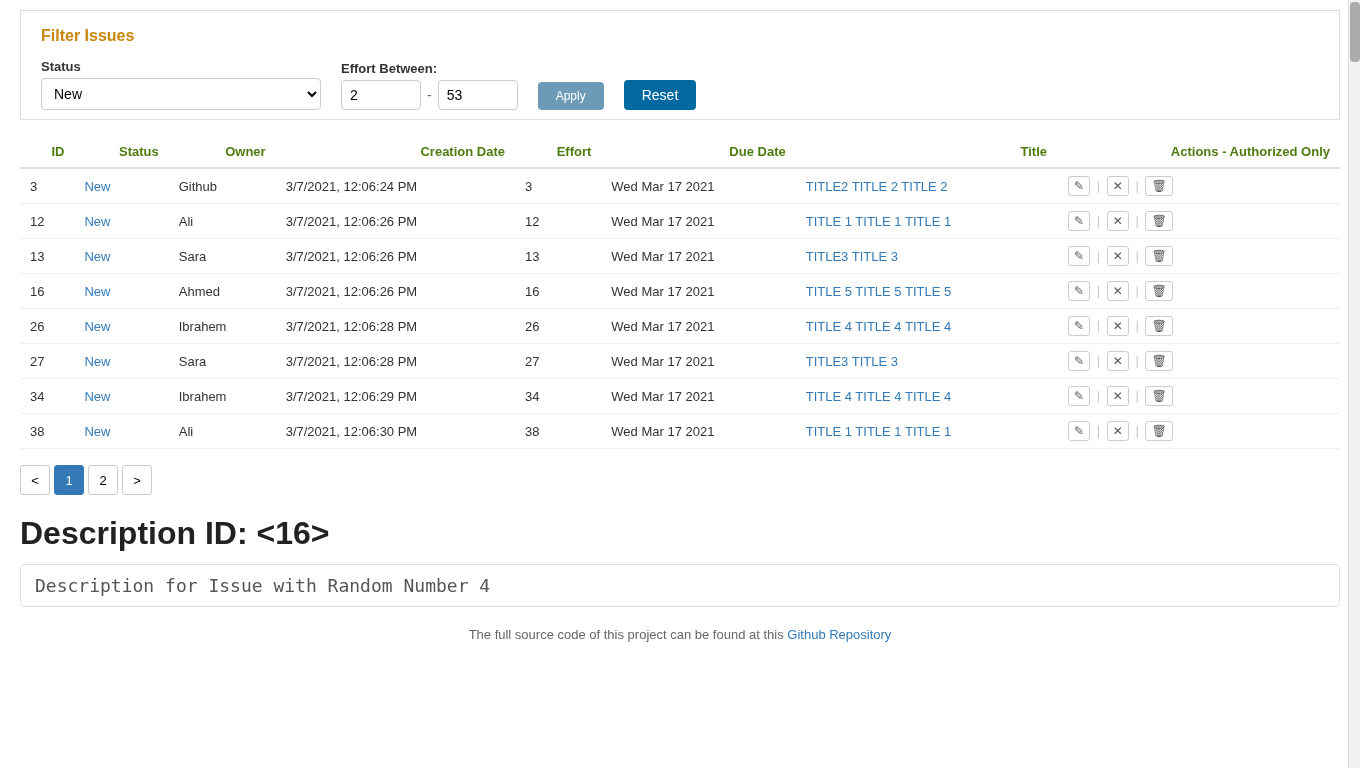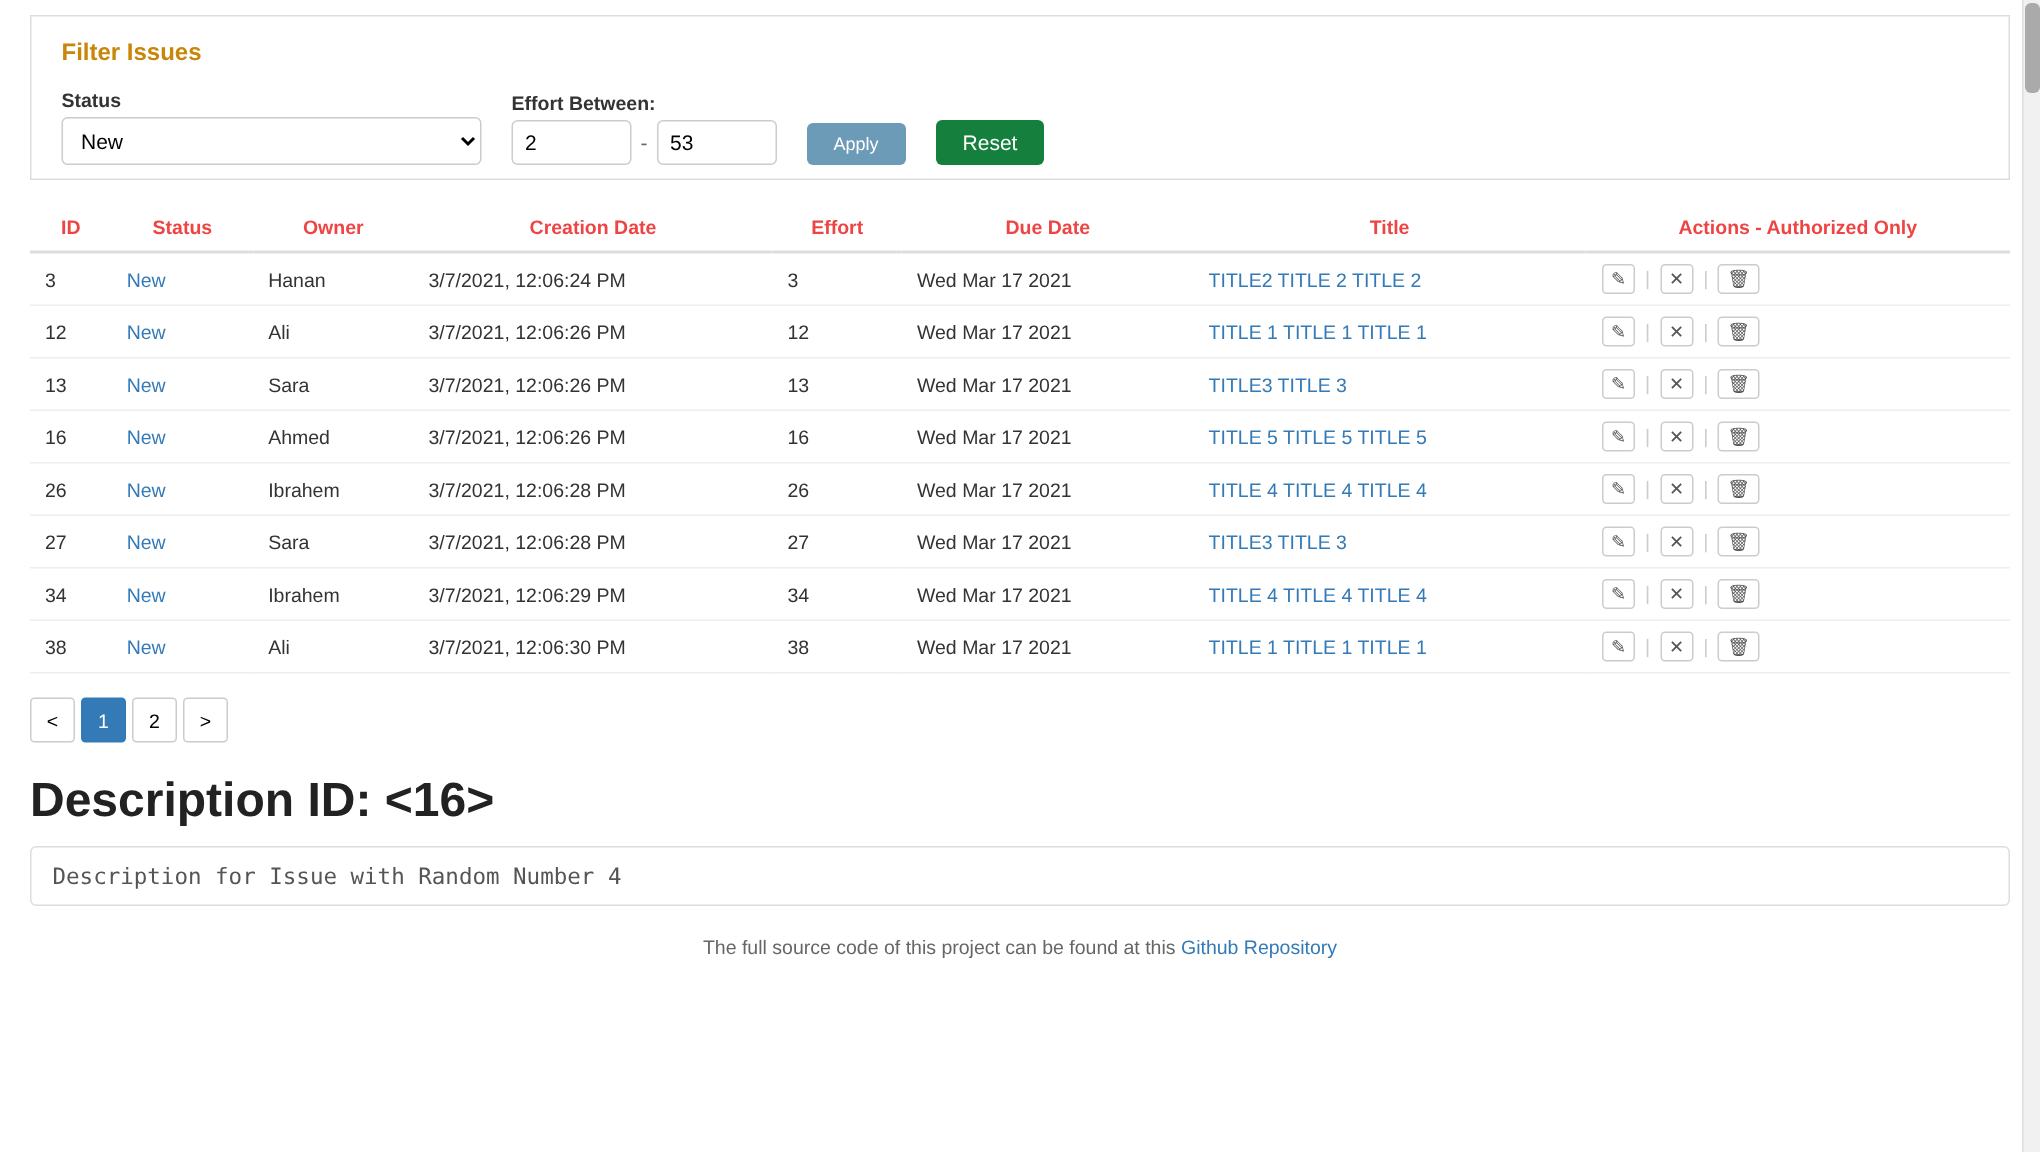--- a/index.html
+++ b/index.html
@@ -71,21 +71,21 @@
       background: #6c9bb8;
       color: #fff;
       border: none;
       border-radius: 4px;
       cursor: pointer;
       font-size: 12px;
     }
 
     .btn-reset {
       padding: 7px 18px;
-      background: #15803d;
+      background: #0369a1;
       color: #fff;
       border: none;
       border-radius: 4px;
       cursor: pointer;
       font-size: 14px;
     }
 
     .table-section {
       margin: 16px 20px;
     }
@@ -94,24 +94,24 @@
       width: 100%;
       border-collapse: collapse;
       font-size: 13px;
     }
 
     thead tr {
       border-bottom: 2px solid #ddd;
     }
 
     th {
-      text-align: center;
+      text-align: right;
       padding: 8px 10px;
       font-weight: bold;
-      color: #ef4444;
+      color: #4d7c0f;
       font-size: 13px;
     }
 
     td {
       padding: 7px 10px;
       border-bottom: 1px solid #eee;
       vertical-align: middle;
     }
 
     .status-new {
@@ -175,21 +175,21 @@
       font-weight: bold;
       color: #222;
       margin-bottom: 12px;
     }
 
     .description-box {
       border: 1px solid #ddd;
       border-radius: 4px;
       padding: 10px 14px;
       font-family: monospace;
-      font-size: 15px;
+      font-size: 18px;
       color: #555;
       background: #fff;
     }
 
     .footer {
       text-align: center;
       margin: 20px 0 10px;
       font-size: 13px;
       color: #666;
     }
@@ -256,21 +256,21 @@
         <th>Effort</th>
         <th>Due Date</th>
         <th>Title</th>
         <th>Actions - Authorized Only</th>
       </tr>
     </thead>
     <tbody id="table-body">
     <tr>
       <td>3</td>
       <td><span class="status-new">New</span></td>
-      <td>Hanan</td>
+      <td>Github</td>
       <td>3/7/2021, 12:06:24 PM</td>
       <td>3</td>
       <td>Wed Mar 17 2021</td>
       <td><a class="title-link" href="#">TITLE2 TITLE 2 TITLE 2</a></td>
       <td>
         <button class="action-btn" title="Edit">✎</button>
         <span class="action-sep">|</span>
         <button class="action-btn" title="Cancel">✕</button>
         <span class="action-sep">|</span>
         <button class="action-btn" title="Delete">🗑</button>

